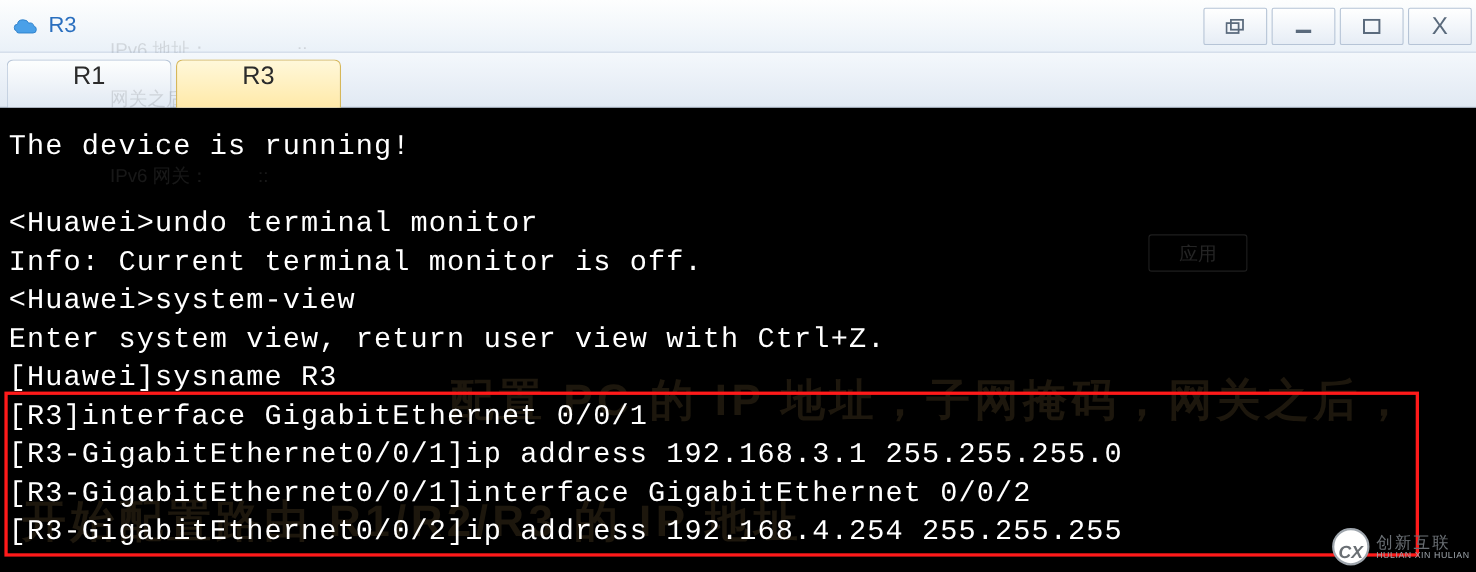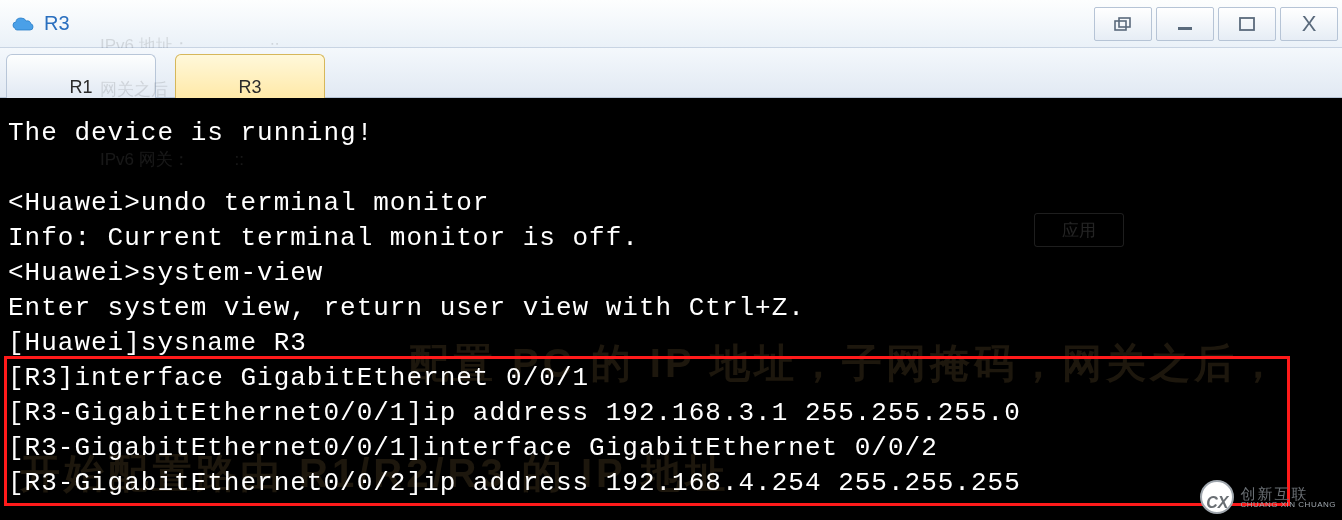--- a/index.html
+++ b/index.html
@@ -41,40 +41,40 @@
     align-items: flex-end;
     padding-left: 6px;
     position: relative;
   }
   .tab {
     width: 150px; height: 44px;
     border: 1px solid #b8c6d8;
     border-bottom: none;
     border-radius: 6px 6px 0 0;
     background: linear-gradient(#fdfefe, #e7eef7);
-    display: inline-flex; align-items: flex-end; justify-content: center;
-    font-size: 18px; color: #2b2b2b;
-    margin-right: 19px;
+    display: inline-flex; align-items: flex-start; justify-content: center;
+    font-size: 23px; color: #2b2b2b;
+    margin-right: 4px;
     position: relative;
     top: 1px;
   }
   .tab.active {
     background: linear-gradient(#fff8da, #ffe9a8);
     border-color: #d6b75a;
     font-weight: 500;
     z-index: 2;
   }
   .tab.inactive { background: linear-gradient(#fdfefe,#e1e9f3); }
 
   
   .ghost-row { position:absolute; left:100px; display:flex; align-items:center; color:#1f1f1f22; font-size:17px; pointer-events:none; }
   .ghost-row.inside-title { top: 34px; width:1000px;align-items:flex-end; }
   .ghost-row .l { width:150px; }
   .ghost-val { margin-left:20px; }
-  .ghost-apply { position:absolute; right:218px; top:215px; width:90px; height:34px; border:1px solid #00000022; border-radius:3px; display:flex; align-items:center; justify-content:center; color:#1f1f1f22; font-size:17px; pointer-events:none;}
+  .ghost-apply { position:absolute; right:208px; top:215px; width:90px; height:34px; border:1px solid #00000022; border-radius:3px; display:flex; align-items:center; justify-content:center; color:#1f1f1f22; font-size:17px; pointer-events:none;}
 
   
   .terminal-wrap {
     position: absolute;
     left: 0; right: 0; top: 98px; bottom: 0;
     background: #000;
   }
   .terminal {
     position: absolute; inset: 0;
     padding: 18px 4px 8px 8px;
@@ -190,16 +190,16 @@
 [R3-GigabitEthernet0/0/1]interface GigabitEthernet 0/0/2
 [R3-GigabitEthernet0/0/2]ip address 192.168.4.254 255.255.255</pre>
   <div class="highlight-box"></div>
 
   <div class="watermark">
     <div class="wm-icon">
         <span>CX</span>
       </div>
     <div class="wm-text">
       <span class="zh">创新互联</span>
-      <span class="en">CHUANG XIN CHUANG</span>
+      <span class="en">HULIAN XIN HULIAN</span>
     </div>
   </div>
 </div>
 
 </body></html>

